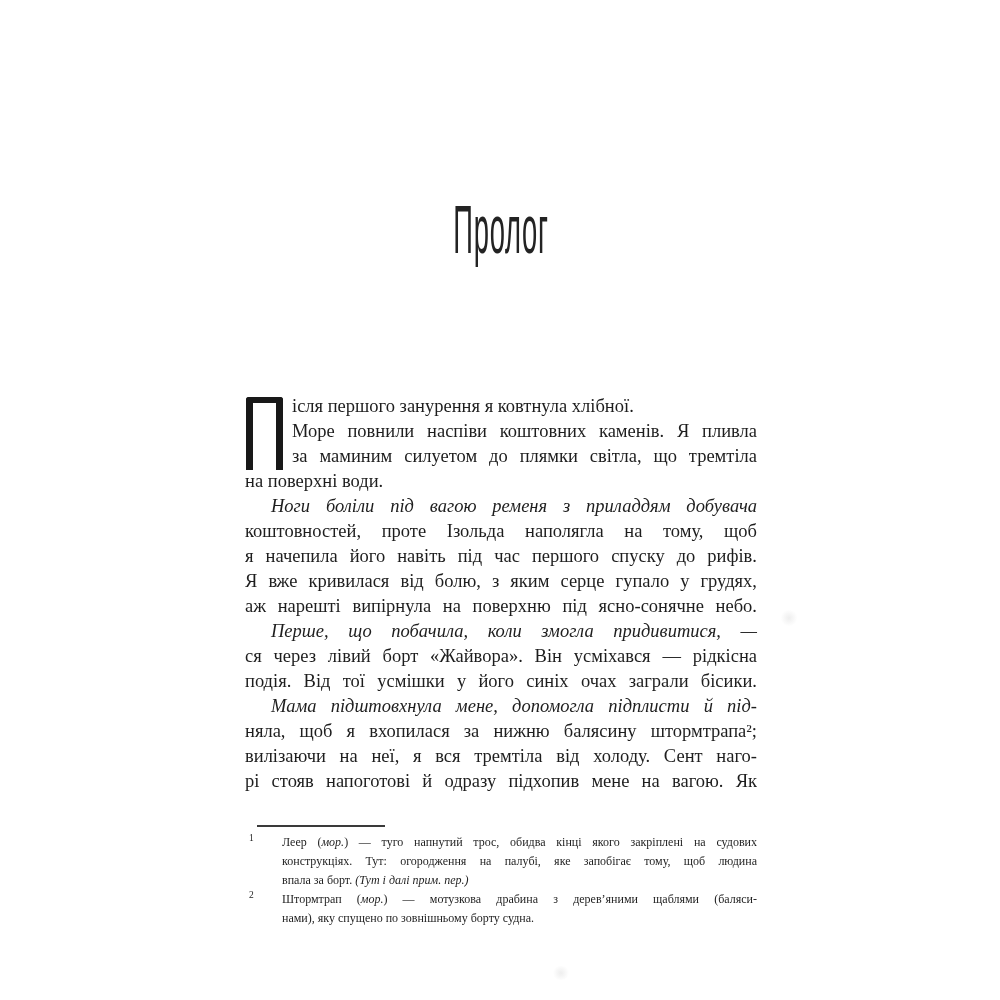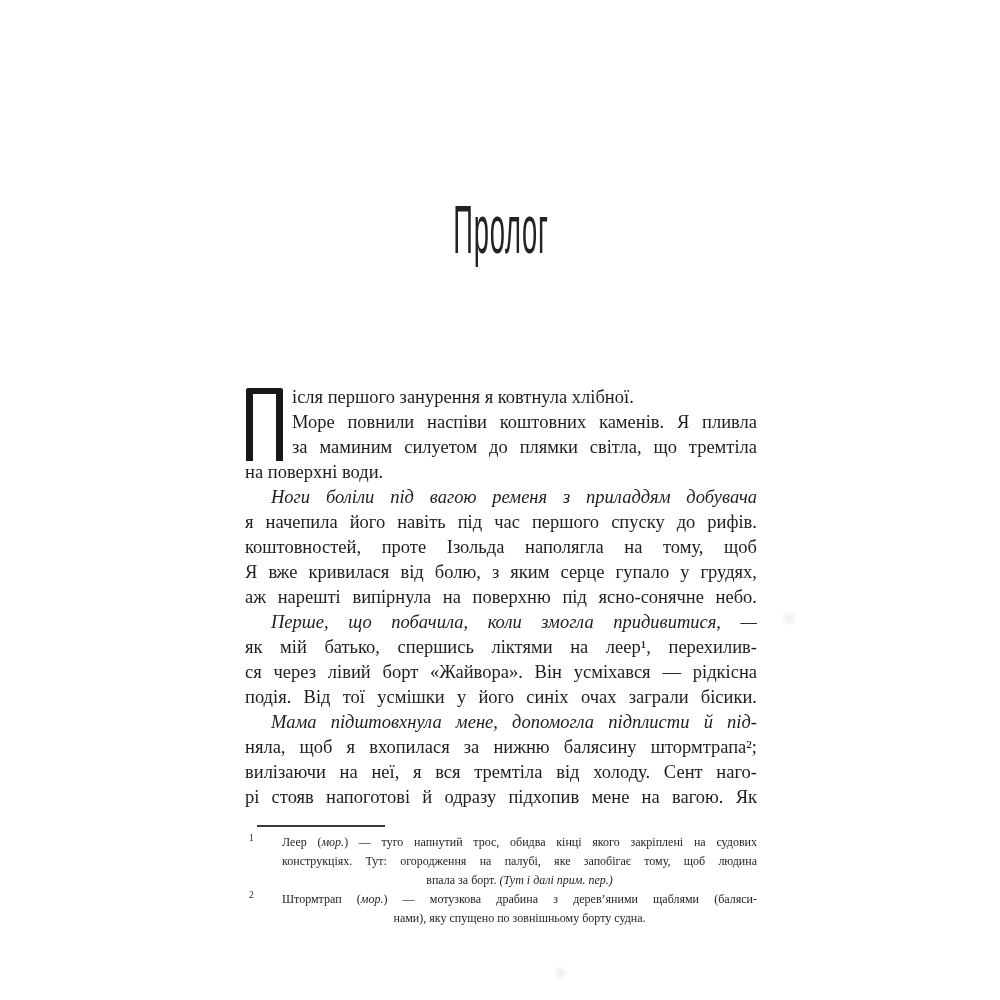--- a/index.html
+++ b/index.html
@@ -13,21 +13,21 @@
   
   .title {
     position:absolute; left:245px; top:196px; width:512px; margin:0;
     text-align:center; font-family:"Liberation Sans", sans-serif;
     font-weight:400; font-size:38px; line-height:38px; color:#232323;
     letter-spacing:1px;
     transform:scale(0.72, 1.78); transform-origin:50% 0;
   }
 
   
-  .body-text { position:absolute; left:245px; top:385px; width:512px; }
+  .body-text { position:absolute; left:245px; top:394px; width:512px; }
   .para { position:relative; }
   .bl {
     font-size:18.5px; height:25px; line-height:25px;
     text-align:justify; text-align-last:justify;
     overflow:visible; white-space:normal;
   }
   .bl.left { text-align:left; text-align-last:auto; }
   .bl.indent { text-indent:26px;font-style:italic; }
   .bl.wrap { margin-left:47px; }
 
@@ -42,21 +42,21 @@
   .fn-rule { position:absolute; left:257px; top:825px; width:128px; height:2px; background:#3a3a3a; }
   .footnotes { position:absolute; left:245px; top:833px; width:512px; }
   .footnote { position:relative; }
   .fn-marker {
     position:absolute; left:4px; top:1px; font-size:9.5px; line-height:9.5px; color:#1e1e1e;
   }
   .fl {
     margin-left:37px; font-size:12px; height:19px; line-height:19px;
     text-align:justify; text-align-last:justify;
   }
-  .fl.left { text-align:center; text-align-last:auto; }
+  .fl.left { text-align:left; text-align-last:auto; }
   .it { font-style:italic; }
 
   
   .smudge { position:absolute; border-radius:50%;
     background:radial-gradient(circle, #eeeeee 0%, rgba(255,255,255,0) 70%); }
   .smudge.s1 { left:806px; top:582px; width:22px; height:18px; }
   .smudge.s2 { left:780px; top:610px; width:18px; height:16px; }
   .smudge.s3 { left:552px; top:966px; width:18px; height:14px; }
 </style>
 </head>
@@ -71,29 +71,28 @@
     <div class="para">
       <div class="dropcap"></div>
       <div class="bl wrap left">ісля першого занурення я ковтнула хлібної.</div>
       <div class="bl wrap">Море повнили наспіви коштовних каменів. Я пливла</div>
       <div class="bl wrap">за маминим силуетом до плямки світла, що тремтіла</div>
       <div class="bl left">на поверхні води.</div>
     </div>
 
     <div class="para">
       <div class="bl indent">Ноги боліли під вагою ременя з приладдям добувача</div>
+      <div class="bl">коштовностей, проте Ізольда наполягла на тому, щоб</div>
       <div class="bl">я начепила його навіть під час першого спуску до рифів.</div>
-      <div class="bl">коштовностей, проте Ізольда наполягла на тому, щоб</div>
       <div class="bl">Я вже кривилася від болю, з яким серце гупало у грудях,</div>
       <div class="bl">аж нарешті випірнула на поверхню під ясно-сонячне небо.</div>
     </div>
 
     <div class="para">
       <div class="bl indent">Перше, що побачила, коли змогла придивитися, —</div>
-      <div class="bl">як мій батько, спершись ліктями на леер¹, перехилив-</div>
       <div class="bl">ся через лівий борт «Жайвора». Він усміхався — рідкісна</div>
       <div class="bl">подія. Від тої усмішки у його синіх очах заграли бісики.</div>
     </div>
 
     <div class="para">
       <div class="bl indent">Мама підштовхнула мене, допомогла підплисти й під-</div>
       <div class="bl">няла, щоб я вхопилася за нижню балясину штормтрапа²;</div>
       <div class="bl">вилізаючи на неї, я вся тремтіла від холоду. Сент наго-</div>
       <div class="bl">рі стояв напоготові й одразу підхопив мене на вагою. Як</div>
     </div>

